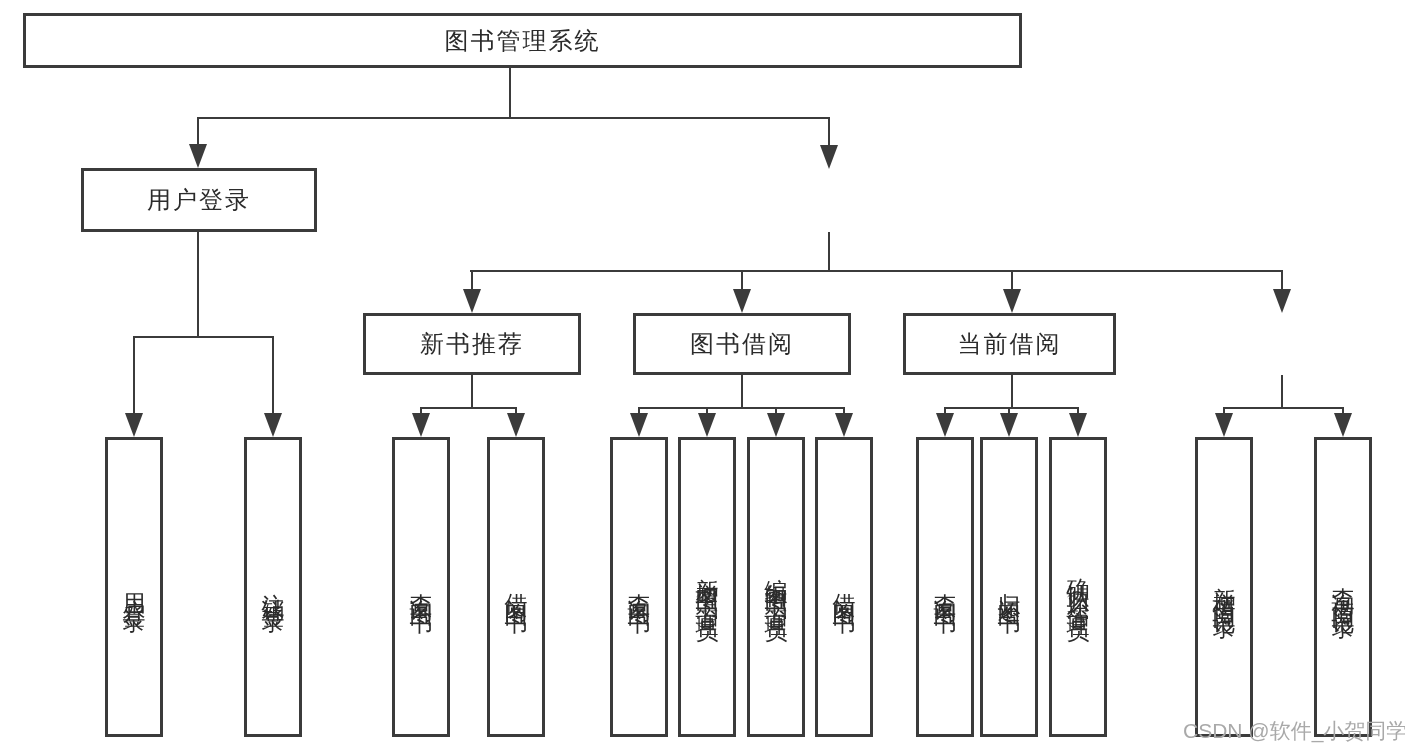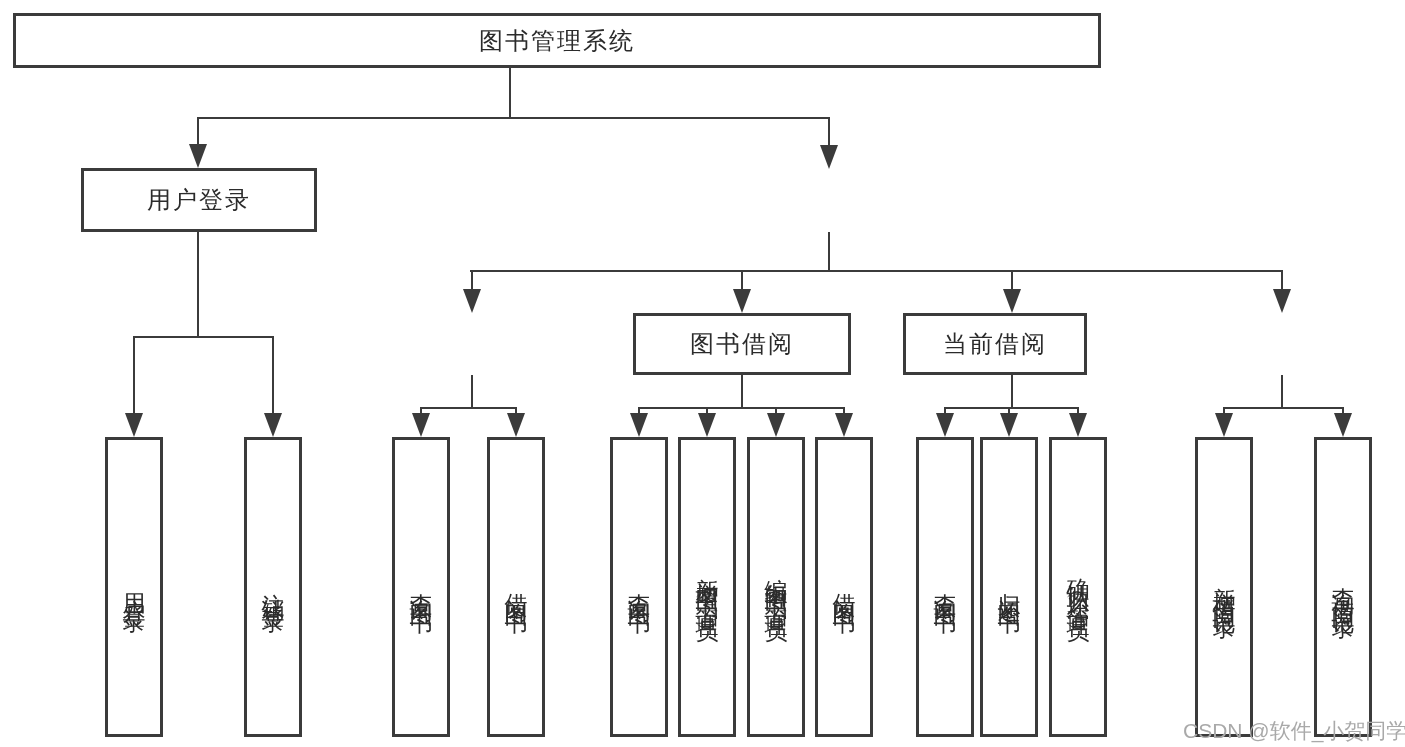--- a/index.html
+++ b/index.html
@@ -31,32 +31,35 @@
   .watermark{
     position:absolute;left:1183px;top:717px;font-size:21px;color:#a9a9a9;
     letter-spacing:0;white-space:nowrap;z-index:5;
   }
 </style>
 </head>
 <body>
 
 <div class="stage">
 
-  <div class="box" style="left:13px;top:13px;width:1088px;height:55px;">
+  <div class="box" style="left:23px;top:13px;width:999px;height:55px;">
     <span class="lbl">图书管理系统</span>
   </div>
 
   <div class="box" style="left:81px;top:168px;width:236px;height:64px;">
     <span class="lbl">用户登录</span>
   </div>
 
+  <div class="box" style="left:363px;top:313px;width:218px;height:62px;">
+    <span class="lbl">新书推荐</span>
+  </div>
   <div class="box" style="left:633px;top:313px;width:218px;height:62px;">
     <span class="lbl">图书借阅</span>
   </div>
-  <div class="box" style="left:903px;top:313px;width:184px;height:62px;">
+  <div class="box" style="left:903px;top:313px;width:213px;height:62px;">
     <span class="lbl">当前借阅</span>
   </div>
 
   <div class="box leaf" style="left:105px;">
     <span class="lbl">用户登录</span>
   </div>
   <div class="box leaf" style="left:244px;">
     <span class="lbl">注销登录</span>
   </div>
 

